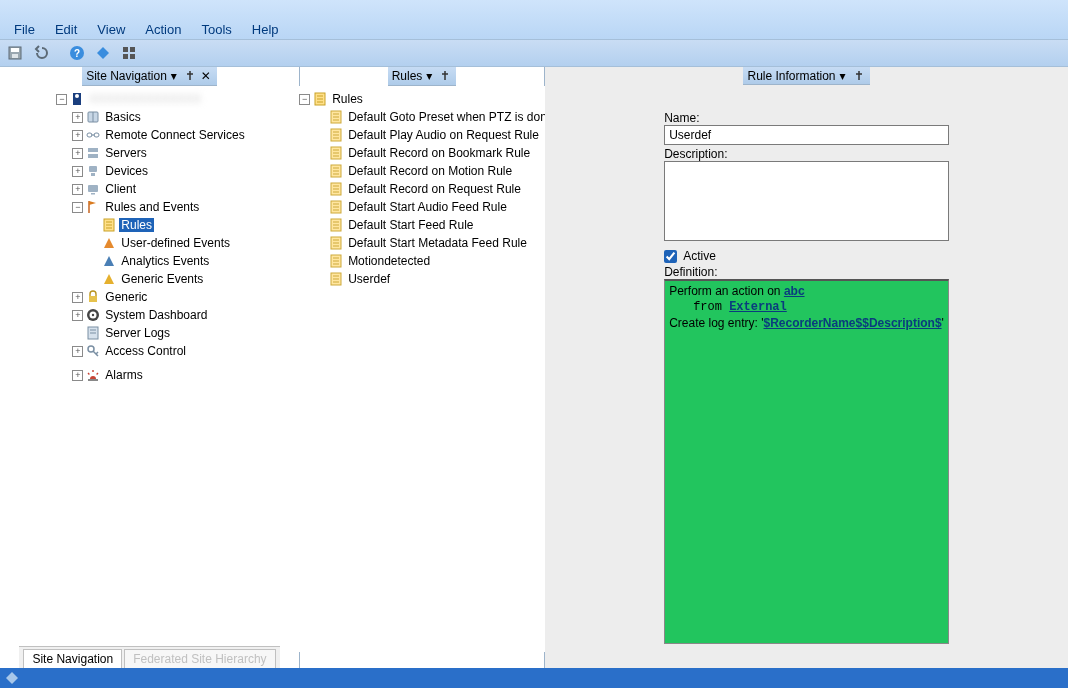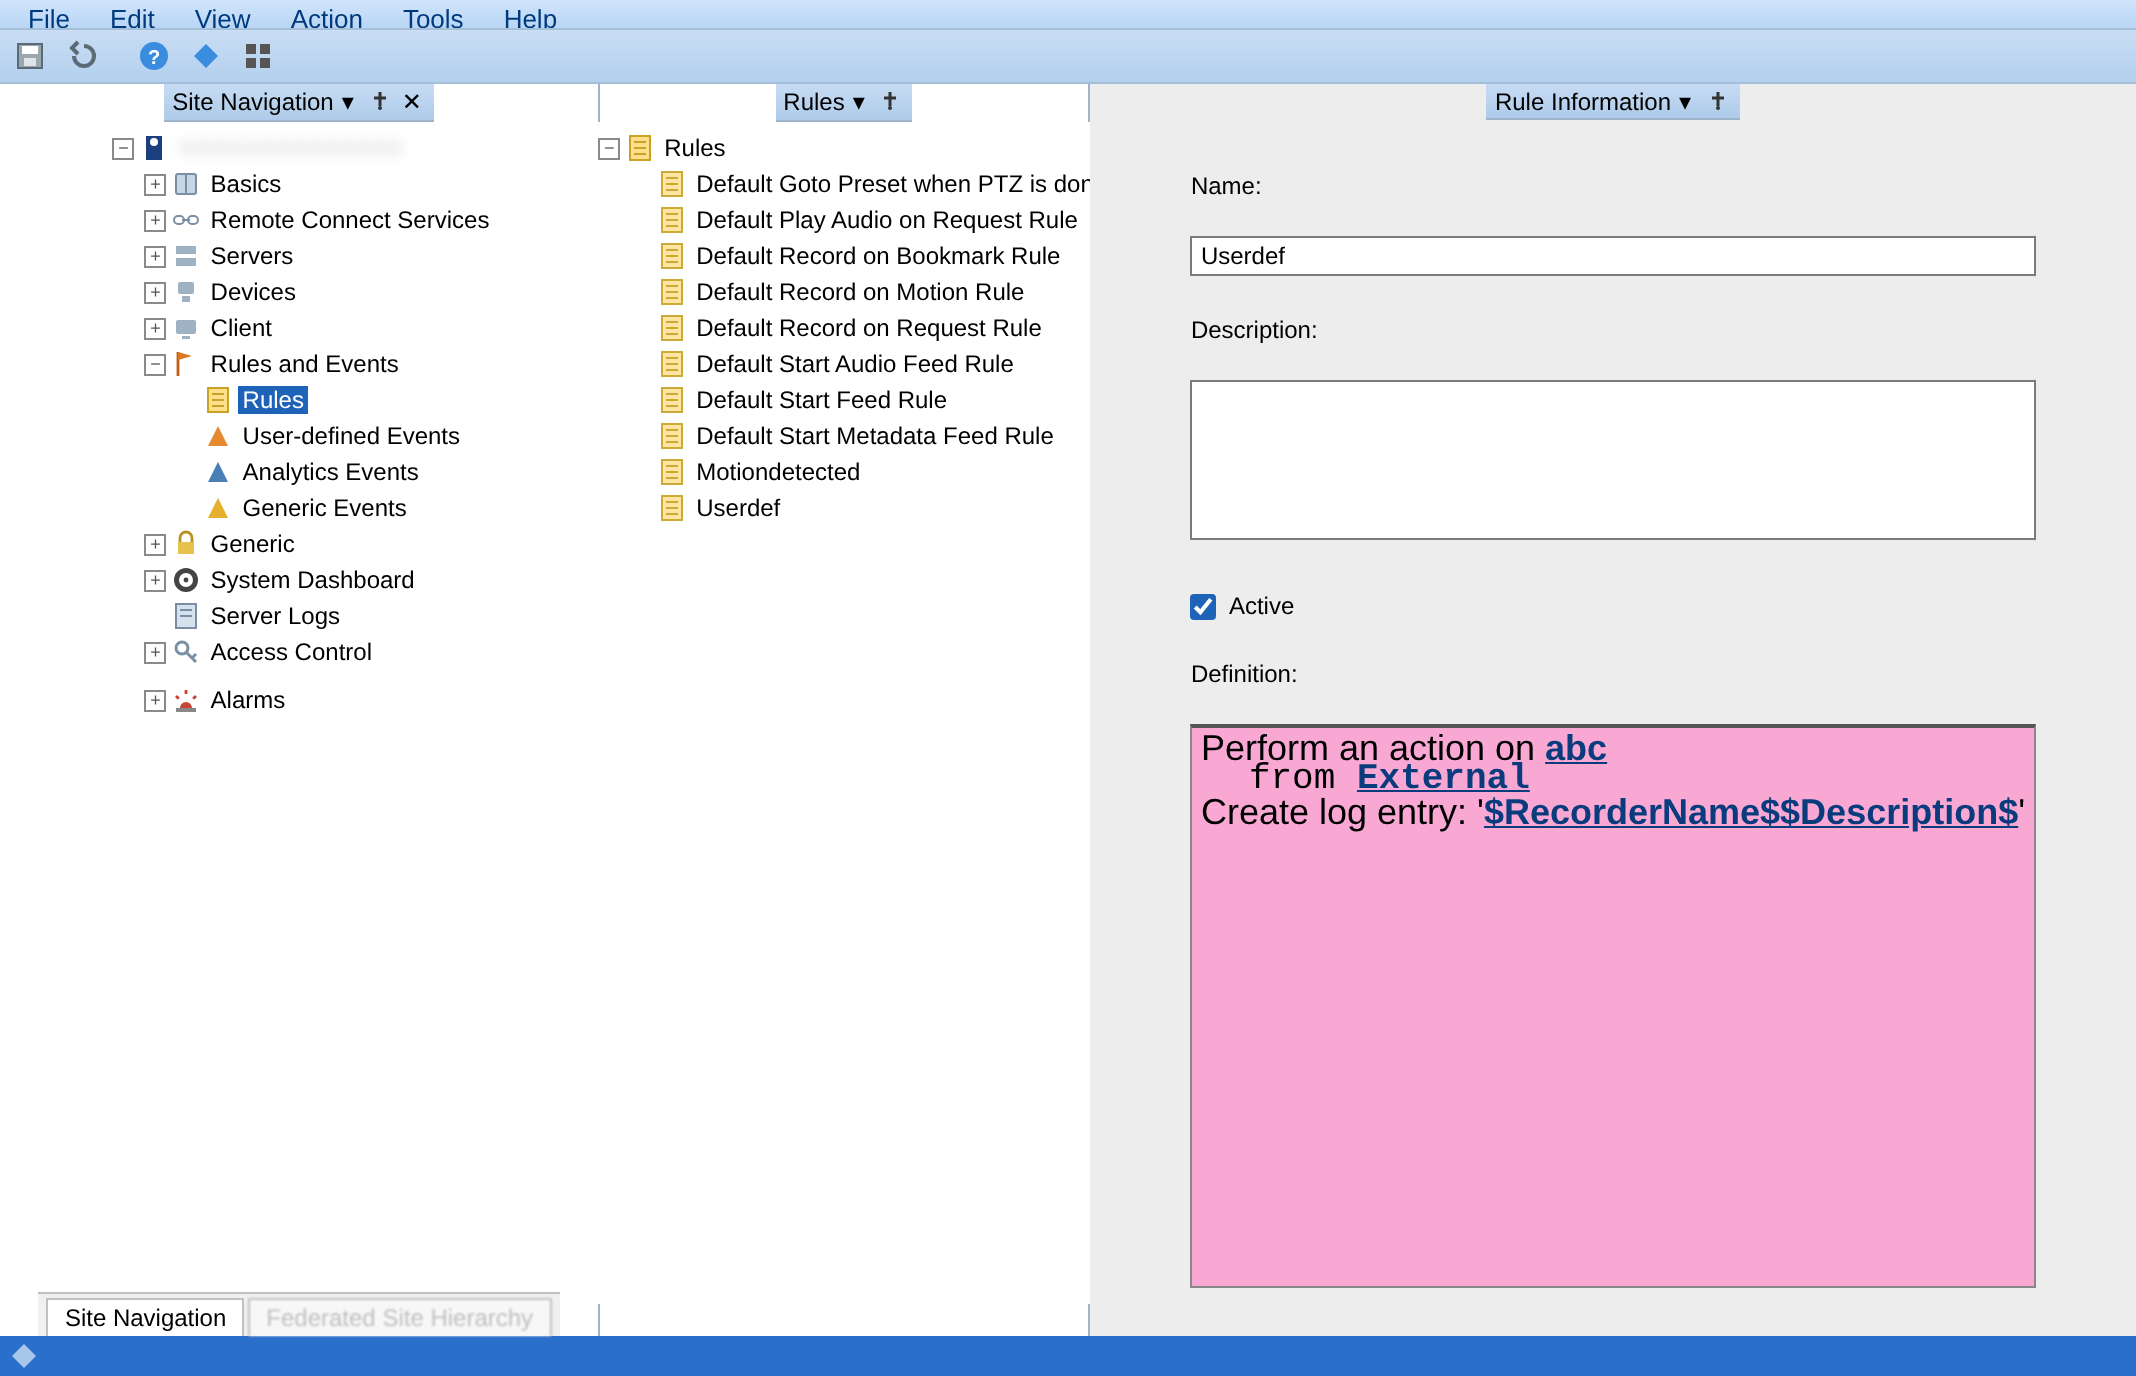--- a/index.html
+++ b/index.html
@@ -1,20 +1,20 @@
 <!DOCTYPE html>
 <html><head>
 <meta charset="utf-8">
 <style>
   * { box-sizing: border-box; }
   html, body { margin:0; padding:0; height:100%; width:100%; font-family: "Segoe UI", Tahoma, Arial, sans-serif; font-size:12px; color:#000; }
   body { display:flex; flex-direction:column; background:#f0f0f0; }
 
   
-  .menubar { height:14px; display:flex; align-items:flex-start; gap:4px; padding:0 6px;
+  .menubar { height:39px; display:flex; align-items:flex-end; gap:4px; padding:0 6px;
     background:linear-gradient(to bottom,#cfe4fb,#b9d6f5); font-size:13px; color:#003a7e; }
   .menubar span { padding:2px 8px; cursor:default; }
   .toolbar { height:28px; display:flex; align-items:center; gap:4px; padding:2px 4px;
     background:linear-gradient(to bottom,#c9ddf4,#b3d0ef); border-top:1px solid #a5bfd9; border-bottom:1px solid #a5bfd9;}
   .tool-btn { width:22px; height:22px; display:flex; align-items:center; justify-content:center; cursor:pointer; border:1px solid transparent; }
   .tool-sep { width:6px; }
 
   
   .main { flex:1; display:flex; min-height:0; }
   .panel { display:flex; flex-direction:column; min-height:0; background:#fff;align-items:center; }
@@ -43,27 +43,27 @@
                 display:flex; align-items:center; justify-content:center; background:#fff; cursor:pointer;}
   .plusminus-empty { width:11px; height:11px; }
   .icon16 { width:16px; height:16px; display:flex; align-items:center; justify-content:center; flex-shrink:0;}
   .row .label { padding:0 2px;}
   .row.selected .label { background:#1e63b8; color:#fff; }
 
   
   svg { display:block; }
 
   
-  .rp-inner { padding:24px 10px; display:flex; flex-direction:column; gap:18px; height:100%;}
+  .rp-inner { padding:24px 10px; display:flex; flex-direction:column; gap:0; height:100%;}
   .fld-label { font-size:12px; margin-top:2px;}
   .txt { width:100%; border:1px solid #7a7a7a; padding:2px 4px; font-family:inherit; font-size:12px; background:#fff;}
   .txt-desc { height:80px; resize:none; }
   .chk-row { display:flex; align-items:center; gap:6px; margin-top:8px;}
   input[type=checkbox]{ margin:0; accent-color:#1e63b8;}
-  .def-box { flex:1; border:1px solid #888; border-top:2px solid #555; background:#f9a8d4; padding:2px 4px; font-size:18px; line-height:16px; overflow:auto;}
+  .def-box { flex:1; border:1px solid #888; border-top:2px solid #555; background:#22c55e; padding:2px 4px; font-size:12px; line-height:16px; overflow:auto;}
   .def-box .link { color:#0a3c7d; text-decoration:underline; font-weight:bold; cursor:pointer;}
   .def-box .bold { font-weight:bold; }
   .def-box .indent { padding-left:24px; display:block;font-family:Liberation Mono, monospace; }
 
   
   .hscroll { height:16px; overflow-x:scroll; overflow-y:hidden; }
   .hscroll-inner { width:600px; height:1px; }
 
   
   .taskbar { height:20px; background:#2a6fc9; display:flex; align-items:center; padding:0 4px; }

